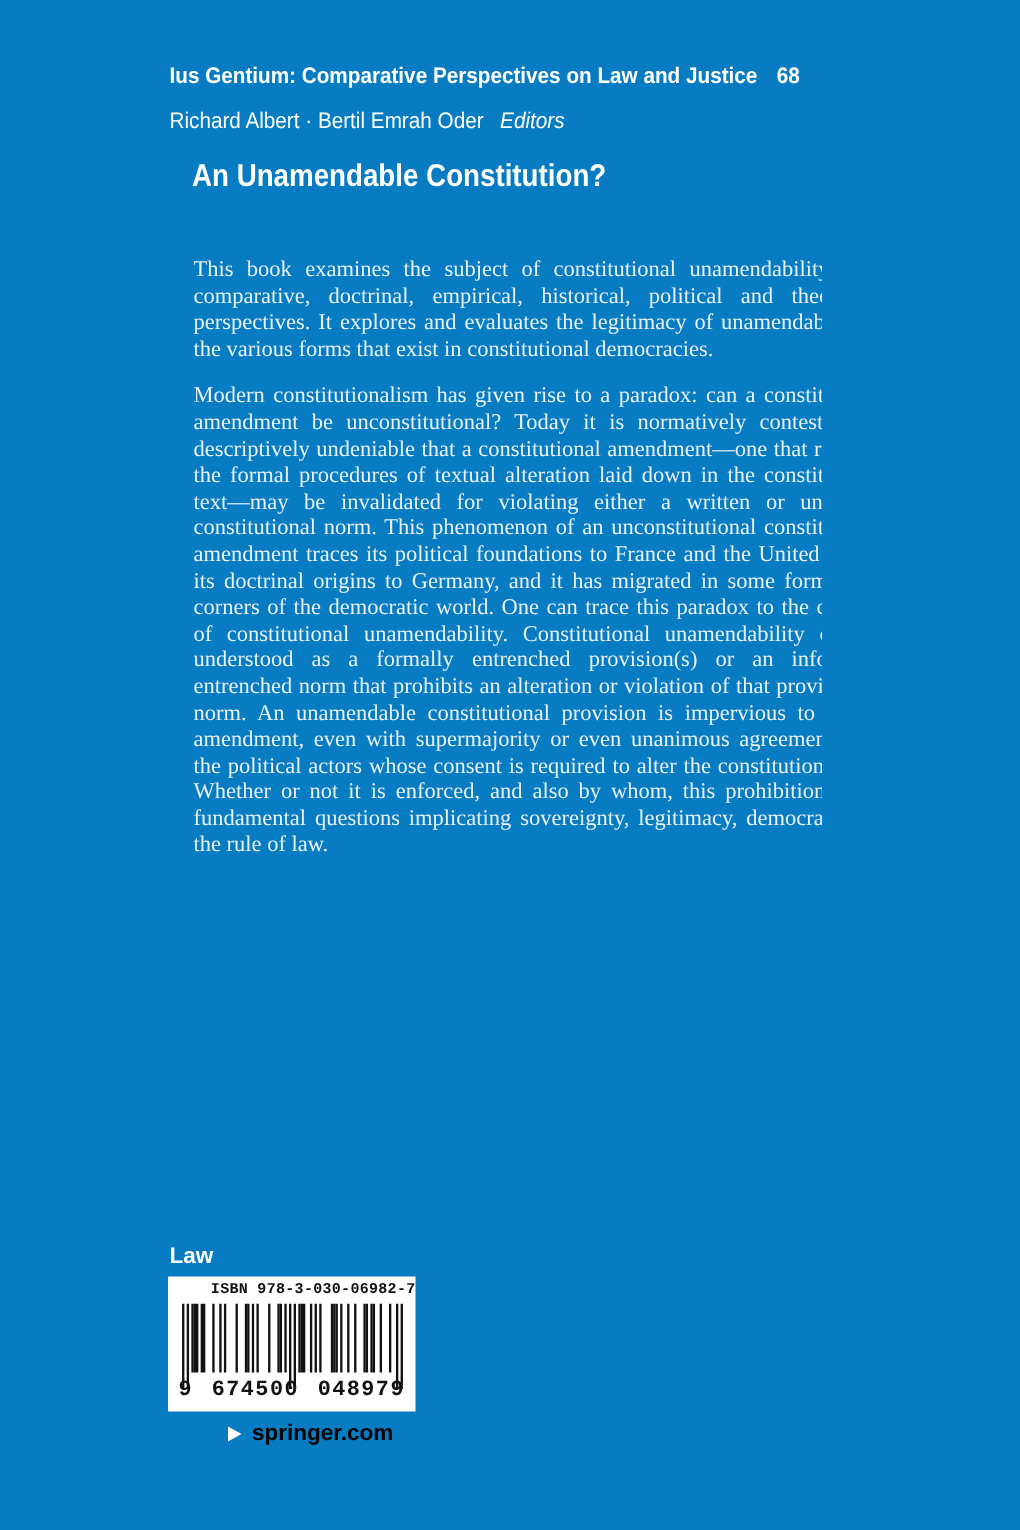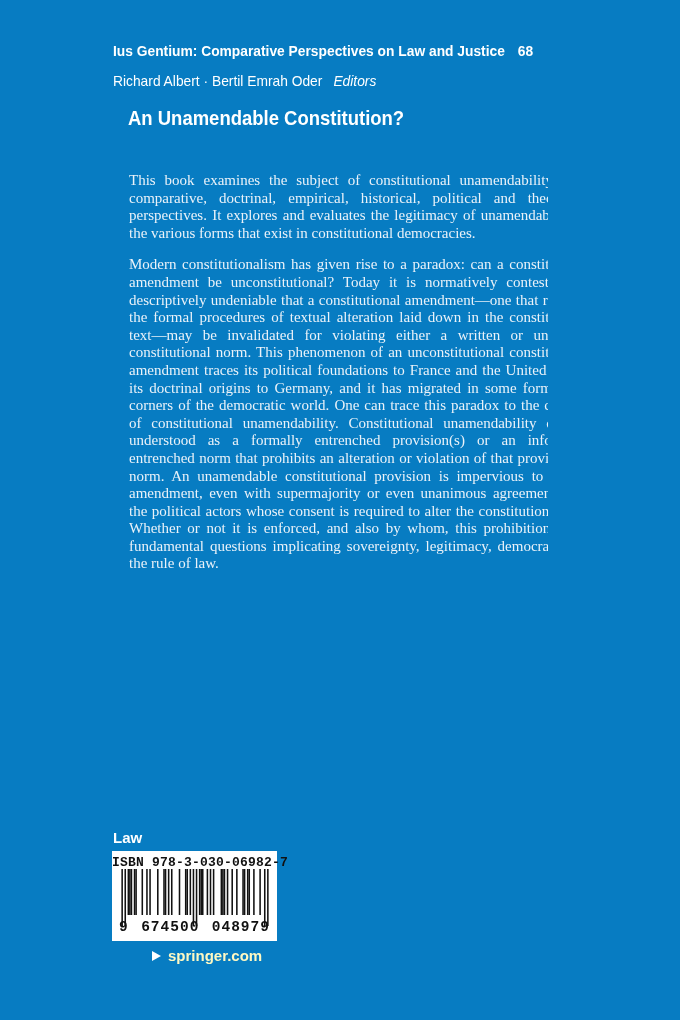--- a/index.html
+++ b/index.html
@@ -53,44 +53,44 @@
     color: #ffffff; font-weight: bold; font-size: 15px;
   }
 
   .isbn-panel {
     position: absolute; left: 112px; top: 851px;
     width: 165px; height: 90px;
     background: #FFFFFF;
   }
   .isbn-label {
     position: absolute; top: 4px; left: 0; right: 0;
-    text-align: left;
+    text-align: right;
     color: #111111;
     font-family: "Liberation Mono", monospace;
-    font-size: 13px; font-weight: bold; letter-spacing: 0.2px;
+    font-size: 10px; font-weight: bold; letter-spacing: 0.2px;
     white-space: nowrap;
   }
   .barcode-svg {
     position: absolute; top: 18px; left: 9px;
     display: block;
   }
   .barcode-svg rect { fill: #111111; }
   .isbn-digits {
     position: absolute; left: 7px; right: 7px; top: 68px;
     display: flex; justify-content: space-between; align-items: flex-end;
     color: #111111;
     font-family: "Liberation Mono", monospace;
     font-size: 14.5px; font-weight: bold;
   }
   .isbn-digits span { background: transparent; letter-spacing: 1px; }
 
   .springer-line {
     position: absolute; left: 112px; top: 947px;
     display: flex; align-items: center; gap: 7px;
-    color: #fef9c3; font-weight: bold; font-size: 15px; padding-left: 40px;
+    color: #000000; font-weight: bold; font-size: 15px; padding-left: 40px;
   }
   .arrow-icon {
     width: 0; height: 0; display: inline-block;
     border-left: 9px solid #FFFFFF;
     border-top: 5.5px solid transparent;
     border-bottom: 5.5px solid transparent;
   }
 </style>
 </head>
 <body>

